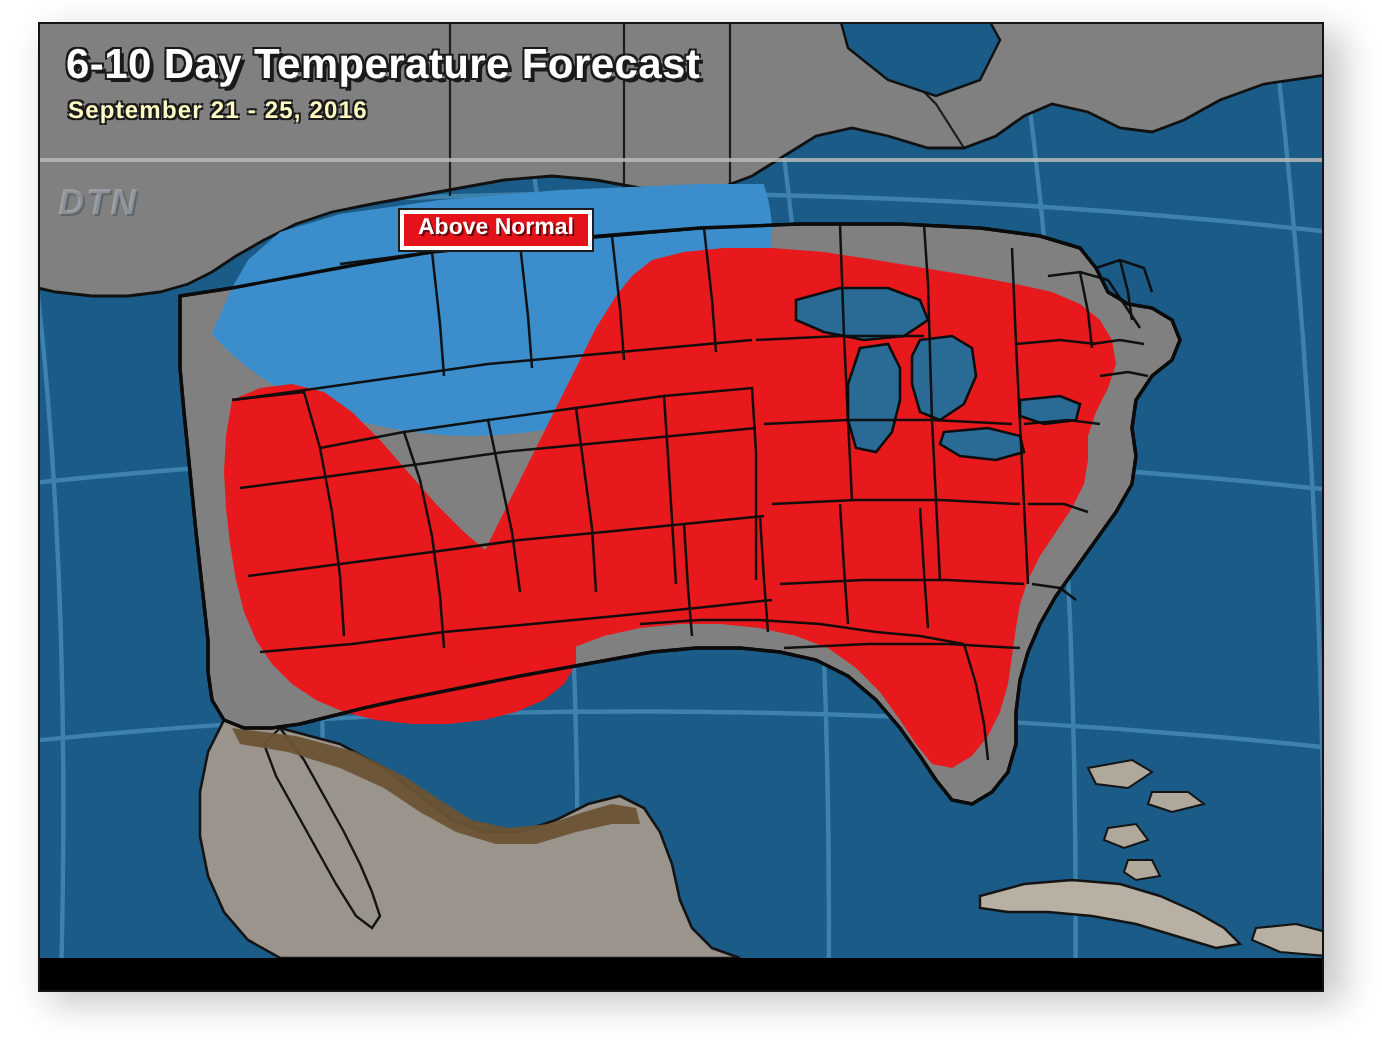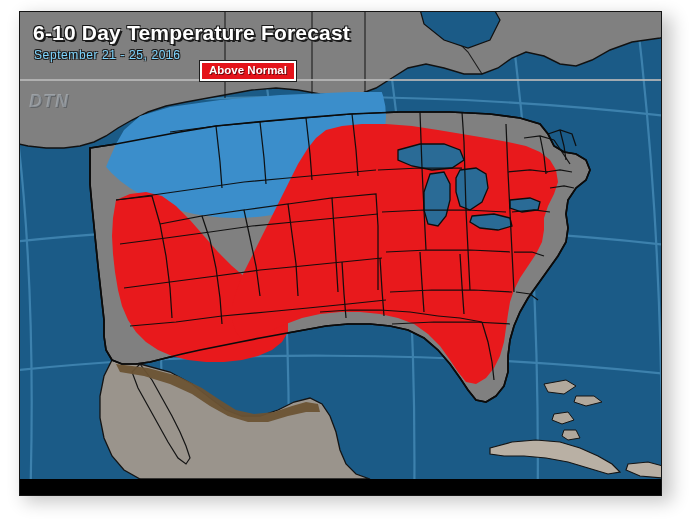--- a/index.html
+++ b/index.html
@@ -98,22 +98,22 @@
       -1px -1px 0 #1a1a1a,
        1px -1px 0 #1a1a1a,
       -1px  1px 0 #1a1a1a;
     white-space: nowrap;
   }
   .title-sub {
     position: absolute;
     left: 14px;
     top: 36px;
     font-size: 12px;
-    font-weight: normal;
-    color: #7dd3fc;
+    font-weight: bold;
+    color: #fef9c3;
     letter-spacing: 0.6px;
     text-shadow:
        1px 1px 0 #1a1a1a,
       -1px -1px 0 #1a1a1a,
        1px -1px 0 #1a1a1a,
       -1px  1px 0 #1a1a1a;
     white-space: nowrap;
   }
   .header-rule {
     position: absolute;
@@ -137,20 +137,21 @@
   .legend-chip {
     font-size: 11.5px;
     font-weight: bold;
     color: #ffffff;
     padding: 1px 7px 2px 7px;
     border: 2px solid #ffffff;
     box-shadow: 0 0 0 1px #1d1d1d;
     white-space: nowrap;
     line-height: 13px;
     text-shadow: 1px 1px 0 rgba(0,0,0,0.55);
+    margin-top: 44px;
   }
   .legend-above { background: #e4131a; }
   .legend-below { background: #3b8ecb; }
 
   
   .watermark {
     position: absolute;
     left: 9px;
     top: 79px;
     font-size: 18px;

